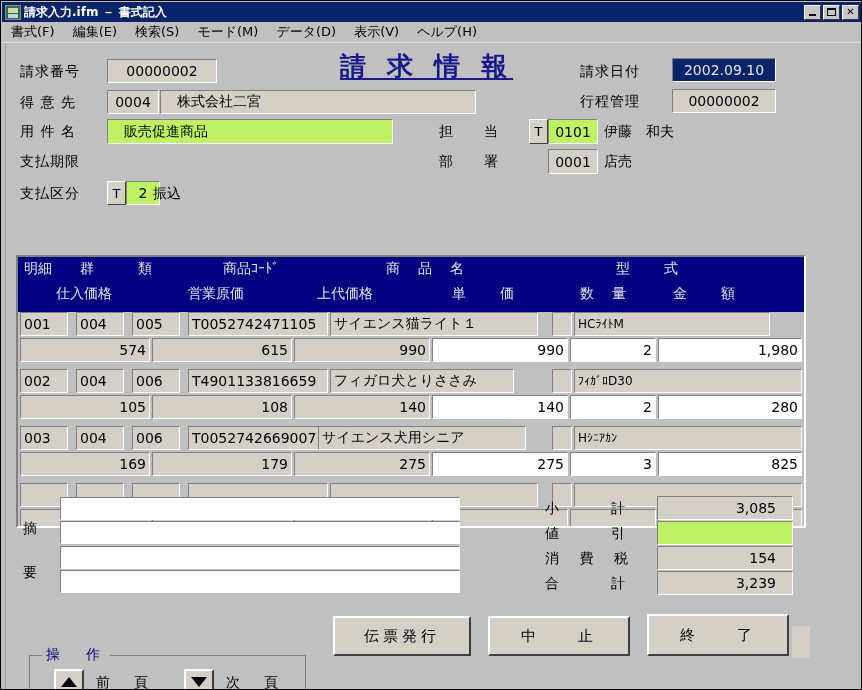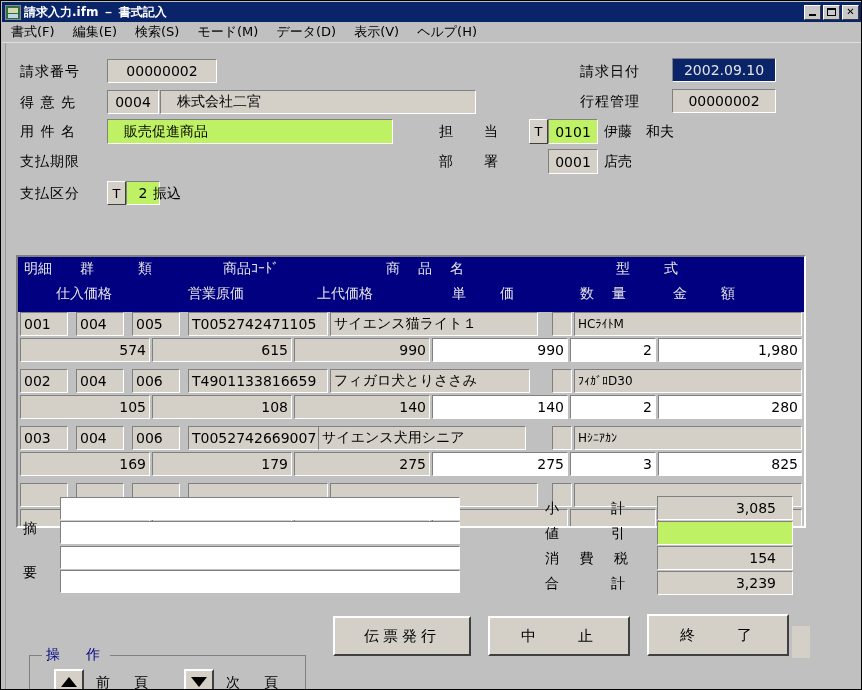--- a/index.html
+++ b/index.html
@@ -289,20 +289,21 @@
     <div class="menu-item">編集(E)</div>
     <div class="menu-item">検索(S)</div>
     <div class="menu-item">モード(M)</div>
     <div class="menu-item">データ(D)</div>
     <div class="menu-item">表示(V)</div>
     <div class="menu-item">ヘルプ(H)</div>
   </div>
 
   <div class="client">
 
+    <div class="page-title" style="left:338px; top:6px;">請 求 情 報</div>
 
     <div class="lbl" style="left:18px; top:20px; letter-spacing:1px;">請求番号</div>
     <div class="fld ro center" style="left:105px; top:16px; width:110px; height:24px;">00000002</div>
 
     <div class="lbl" style="left:18px; top:51px; letter-spacing:1px;">得 意 先</div>
     <div class="fld ro center" style="left:105px; top:47px; width:52px; height:24px;">0004</div>
     <div class="fld ro" style="left:158px; top:47px; width:316px; height:24px;">株式会社二宮</div>
 
     <div class="lbl" style="left:18px; top:80px; letter-spacing:1px;">用 件 名</div>
     <div class="fld rw" style="left:105px; top:76px; width:286px; height:25px;">販売促進商品</div>
@@ -348,35 +349,35 @@
         <div class="gh" style="left:655px; top:28px; letter-spacing:2px;">金　　額</div>
       </div>
 
       <div class="grow" style="top:55px;">
         <div class="cell center" style="left:2px;   top:0px;  width:48px;">001</div>
         <div class="cell center" style="left:58px;  top:0px;  width:48px;">004</div>
         <div class="cell center" style="left:114px; top:0px;  width:48px;">005</div>
         <div class="cell center" style="left:170px; top:0px;  width:140px;">T0052742471105</div>
         <div class="cell" style="left:312px; top:0px;  width:208px;">サイエンス猫ライト１</div>
         <div class="cell" style="left:534px; top:0px;  width:20px;"></div>
-        <div class="cell hw" style="left:556px; top:0px;  width:228px;text-align:center;">HCﾗｲﾄM</div>
+        <div class="cell hw" style="left:556px; top:0px;  width:196px;text-align:center;">HCﾗｲﾄM</div>
         <div class="cell right" style="left:2px;   top:26px; width:130px;">574</div>
         <div class="cell right" style="left:134px; top:26px; width:140px;">615</div>
         <div class="cell right" style="left:276px; top:26px; width:136px;">990</div>
         <div class="cell rw right" style="left:414px; top:26px; width:136px;">990</div>
         <div class="cell rw right" style="left:552px; top:26px; width:86px;">2</div>
         <div class="cell rw right" style="left:640px; top:26px; width:144px;">1,980</div>
       </div>
 
       <div class="grow" style="top:112px;">
         <div class="cell center" style="left:2px;   top:0px;  width:48px;">002</div>
         <div class="cell center" style="left:58px;  top:0px;  width:48px;">004</div>
         <div class="cell center" style="left:114px; top:0px;  width:48px;">006</div>
         <div class="cell center" style="left:170px; top:0px;  width:140px;">T4901133816659</div>
-        <div class="cell" style="left:312px; top:0px;  width:200px;">フィガロ犬とりささみ</div>
+        <div class="cell" style="left:312px; top:0px;  width:184px;">フィガロ犬とりささみ</div>
         <div class="cell" style="left:534px; top:0px;  width:20px;"></div>
         <div class="cell hw" style="left:556px; top:0px;  width:228px;">ﾌｨｶﾞﾛD30</div>
         <div class="cell right" style="left:2px;   top:26px; width:130px;">105</div>
         <div class="cell right" style="left:134px; top:26px; width:140px;">108</div>
         <div class="cell right" style="left:276px; top:26px; width:136px;">140</div>
         <div class="cell rw right" style="left:414px; top:26px; width:136px;">140</div>
         <div class="cell rw right" style="left:552px; top:26px; width:86px;">2</div>
         <div class="cell rw right" style="left:640px; top:26px; width:144px;">280</div>
       </div>
 

